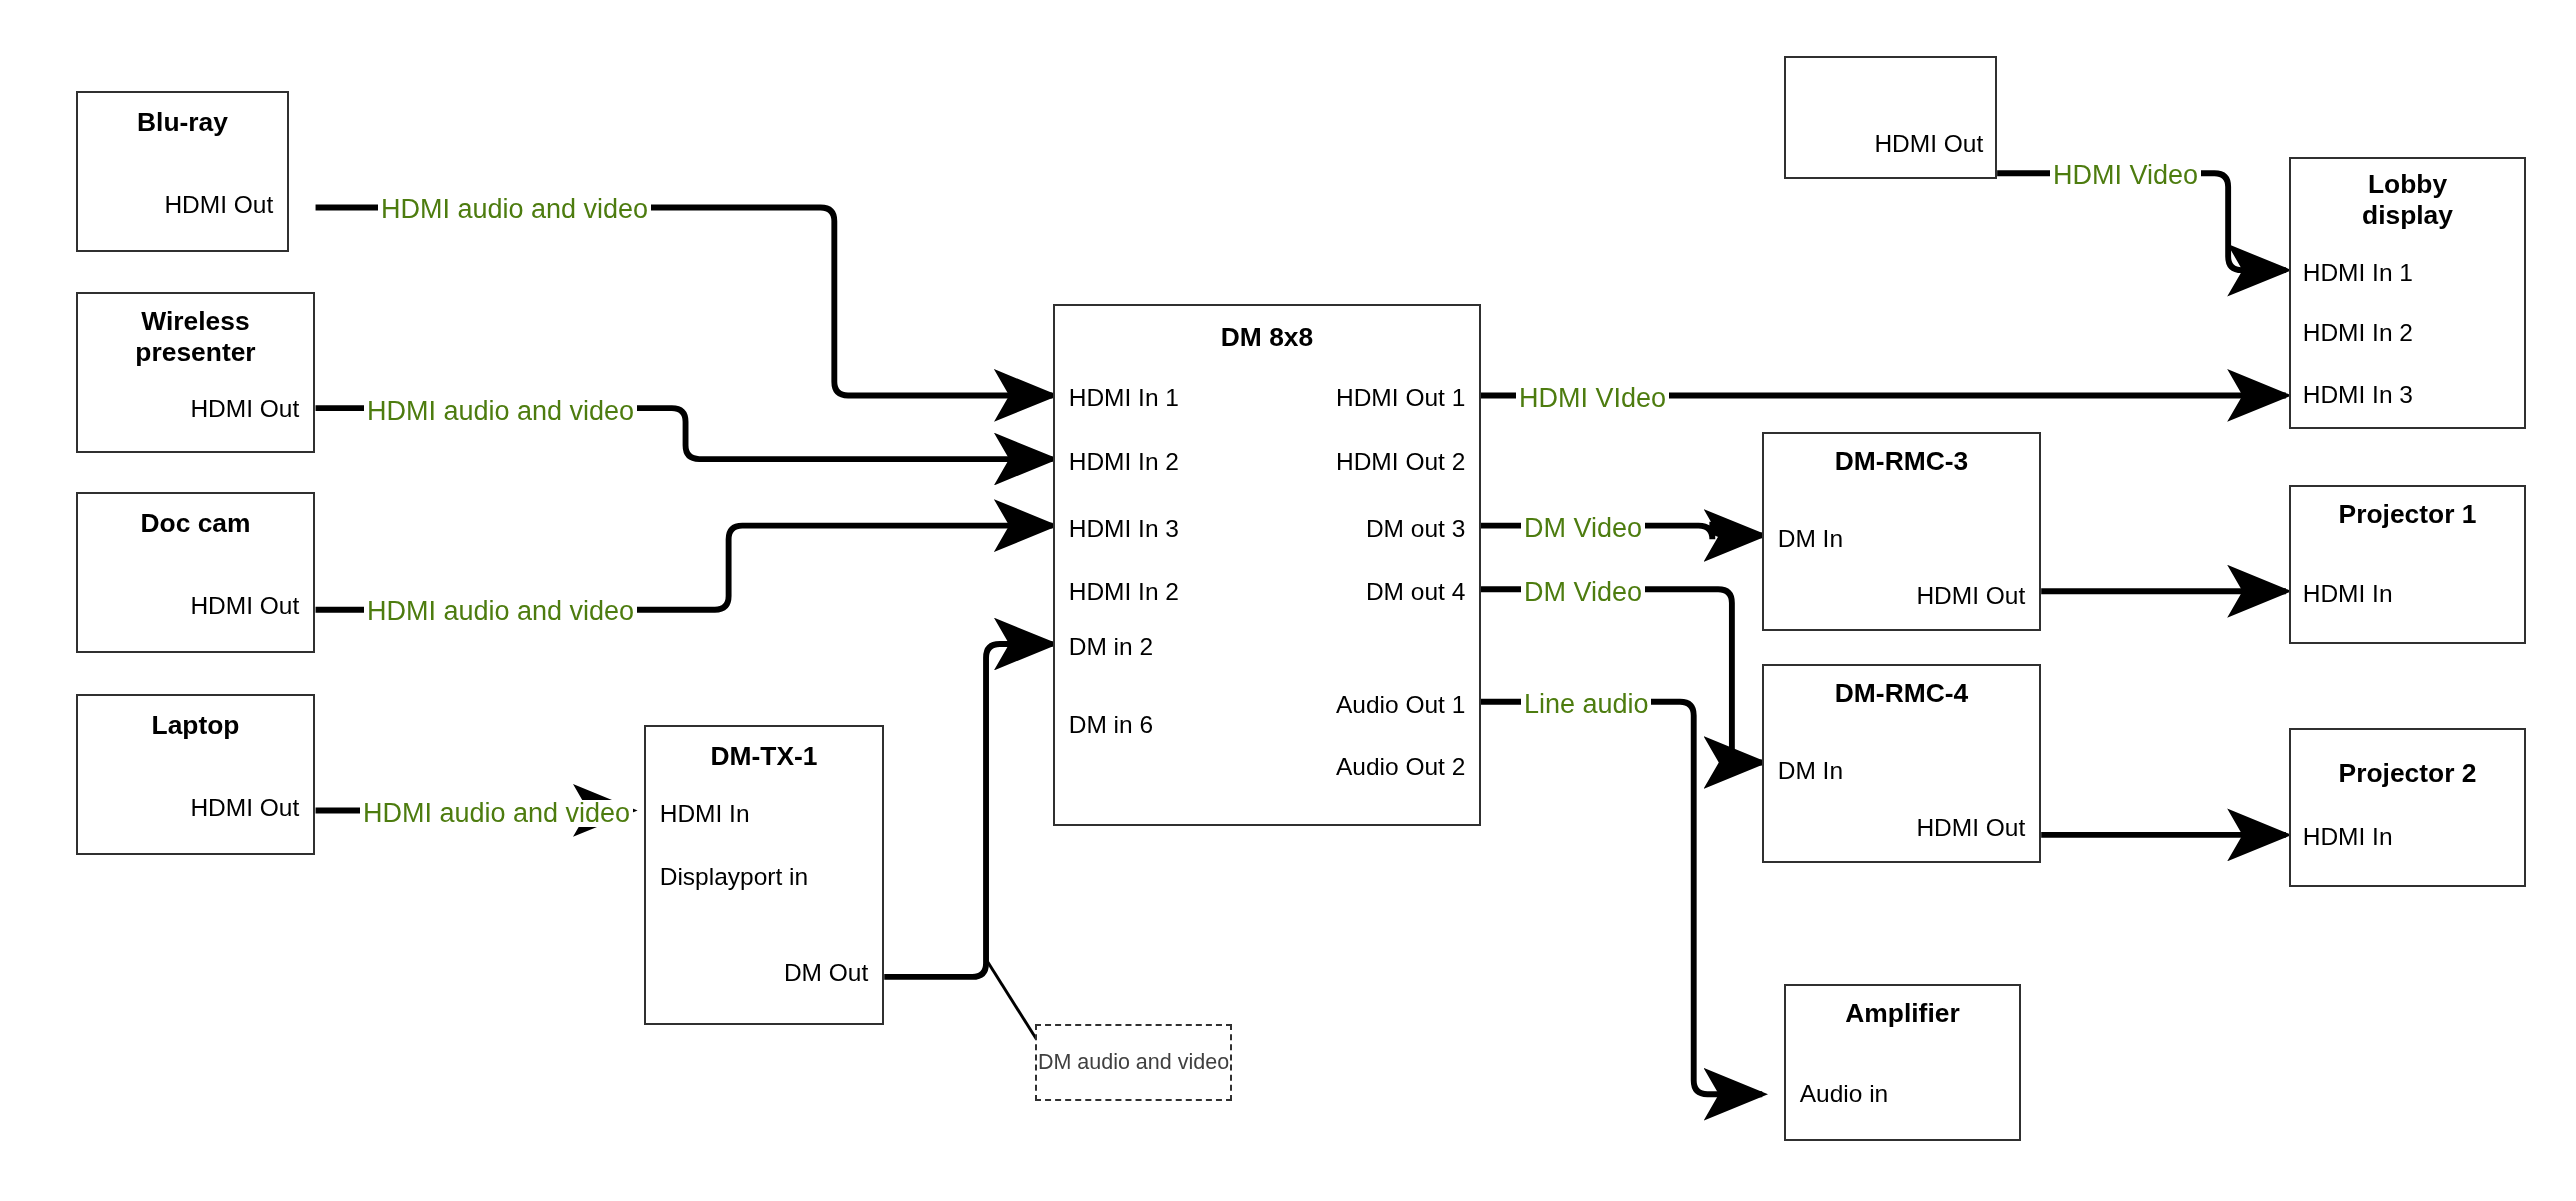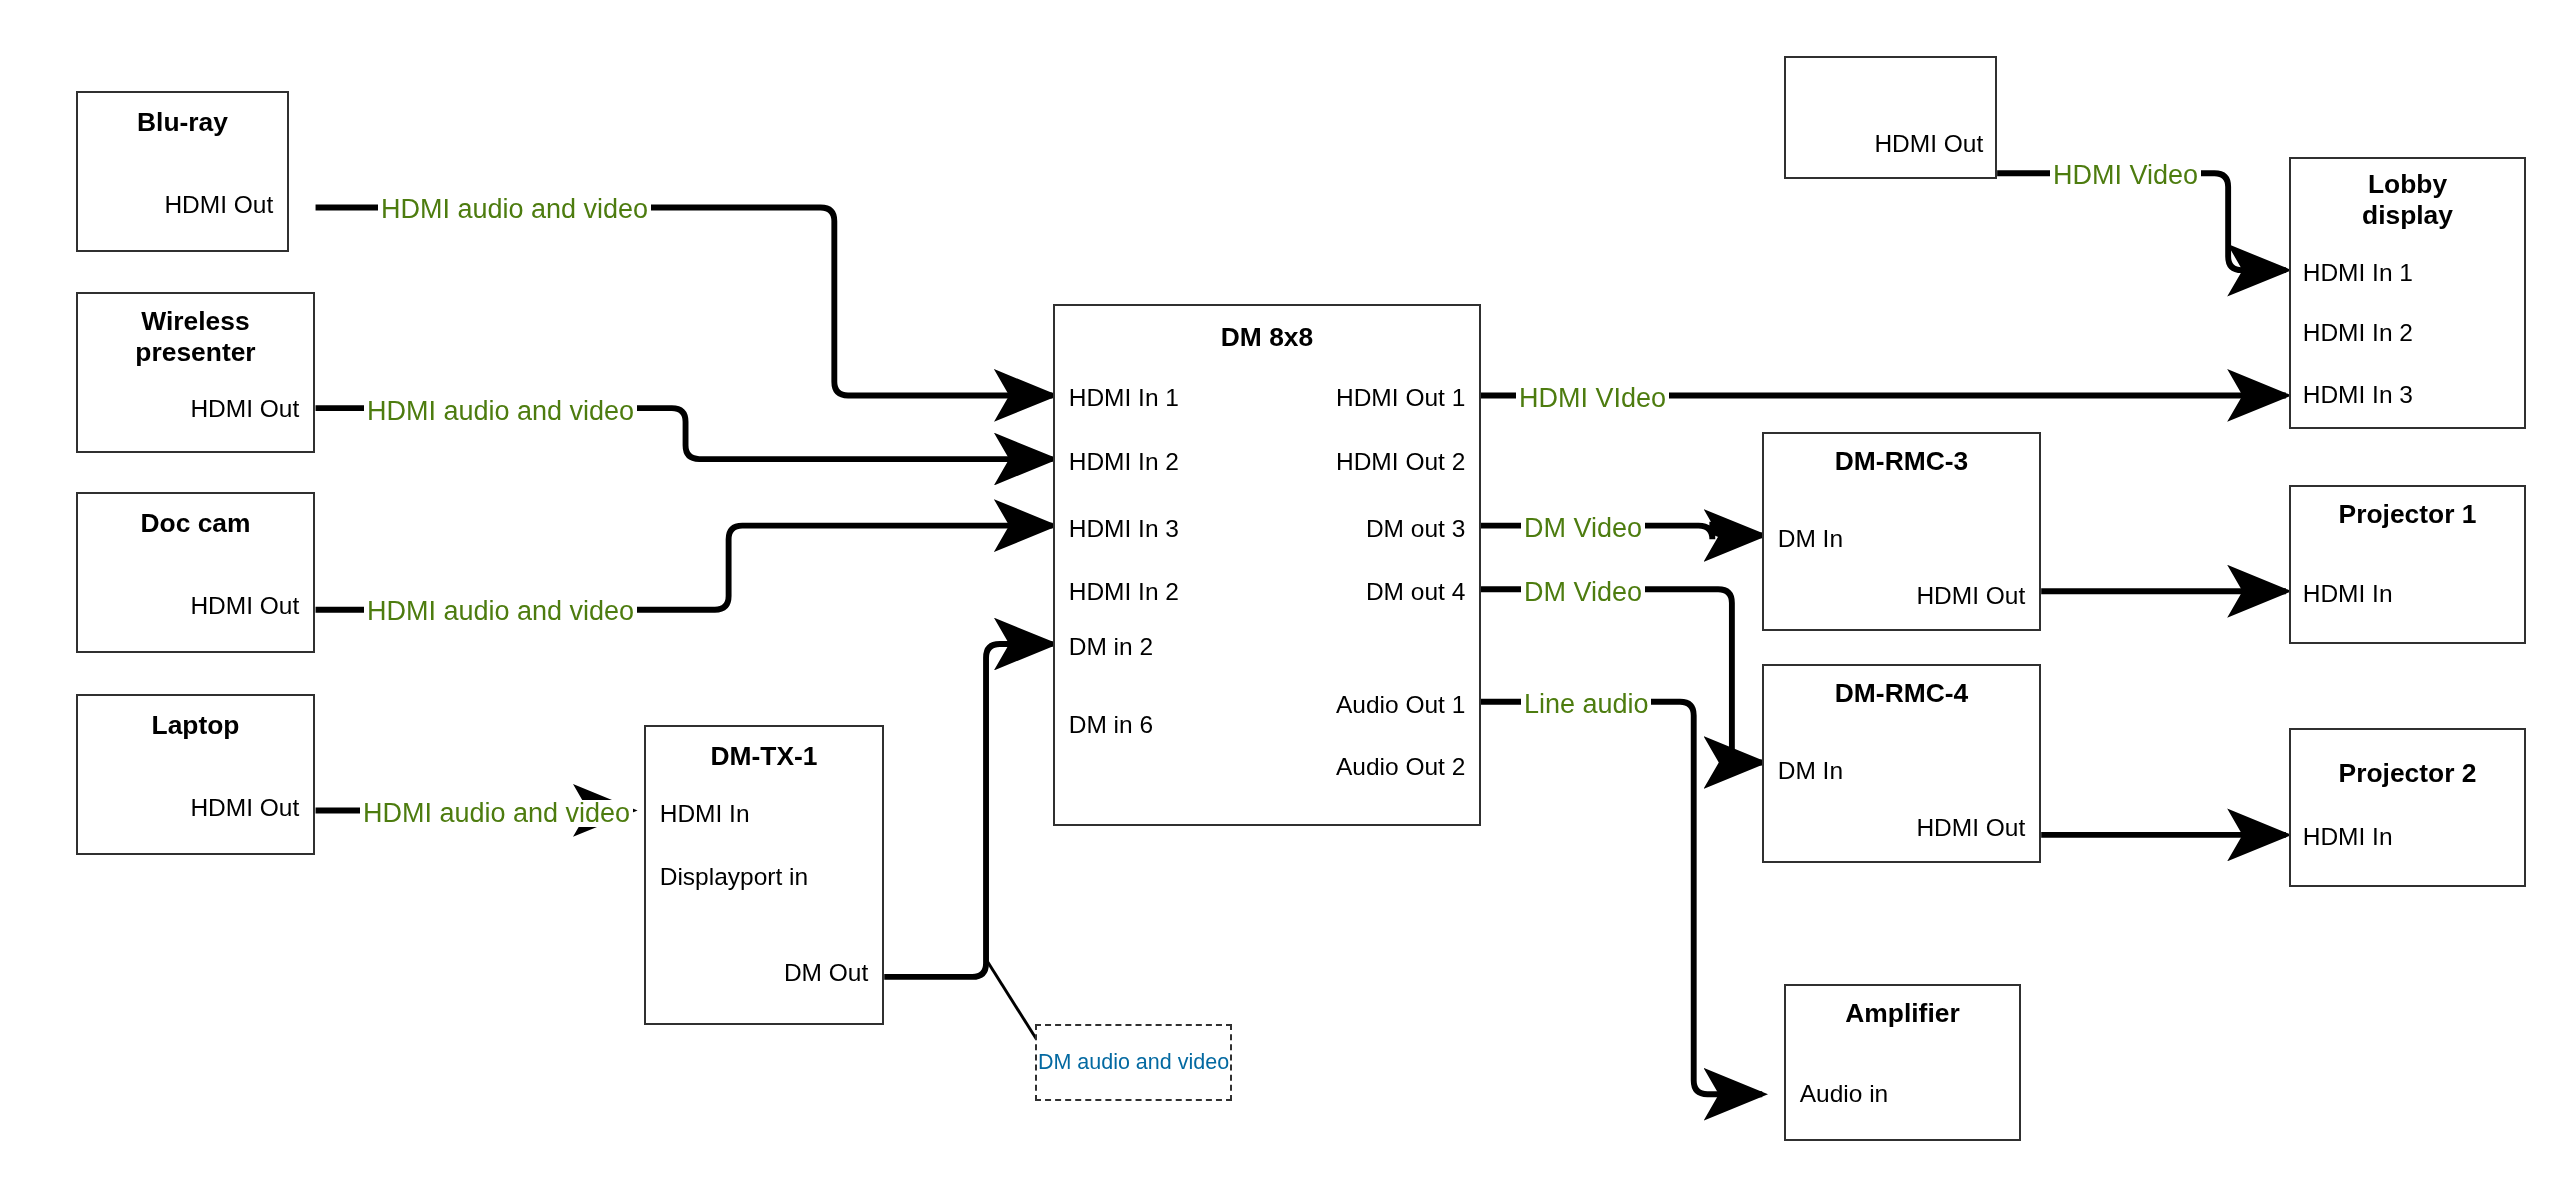--- a/index.html
+++ b/index.html
@@ -5,21 +5,21 @@
   html,body{margin:0;padding:0;background:#ffffff;}
   body{font-family:"Liberation Sans",sans-serif;}
   #canvas{position:relative;width:2576px;height:1201px;background:#ffffff;overflow:hidden;}
   svg#wires{position:absolute;left:0;top:0;width:2576px;height:1201px;pointer-events:none;}
   .node{position:absolute;box-sizing:border-box;border:2.9px solid #303030;background:#ffffff;}
   .node .title{text-align:center;font-weight:bold;font-size:26.4px;color:#000;line-height:1.18;}
   .port{font-size:24.5px;color:#000;line-height:1.1;white-space:nowrap;}
   .port.left{text-align:left;}
   .port.right{text-align:right;}
   .wlabel{position:absolute;font-size:27px;color:#4d7c0f;background:#fff;white-space:nowrap;line-height:1;padding:0 2.9px;}
-  .dashbox{position:absolute;box-sizing:border-box;border:2px dashed #303030;background:#fff;display:flex;align-items:center;justify-content:center;text-align:center;font-size:21.5px;color:#0369a1;line-height:1.18;}
+  .dashbox{position:absolute;box-sizing:border-box;border:2px dashed #303030;background:#fff;display:flex;align-items:center;justify-content:center;text-align:center;font-size:21.5px;color:#404040;line-height:1.18;}
 </style>
 </head>
 <body>
 
 <div id="canvas">
 
   <svg id="wires" viewBox="0 0 2631 1227">
     <defs>
       <marker id="arr" markerWidth="11" markerHeight="9" refX="10" refY="4.5" orient="auto" markerUnits="strokeWidth">
         <path d="M0,0 L11,4.5 L0,9 L2.6,4.5 z" fill="#000"></path>

